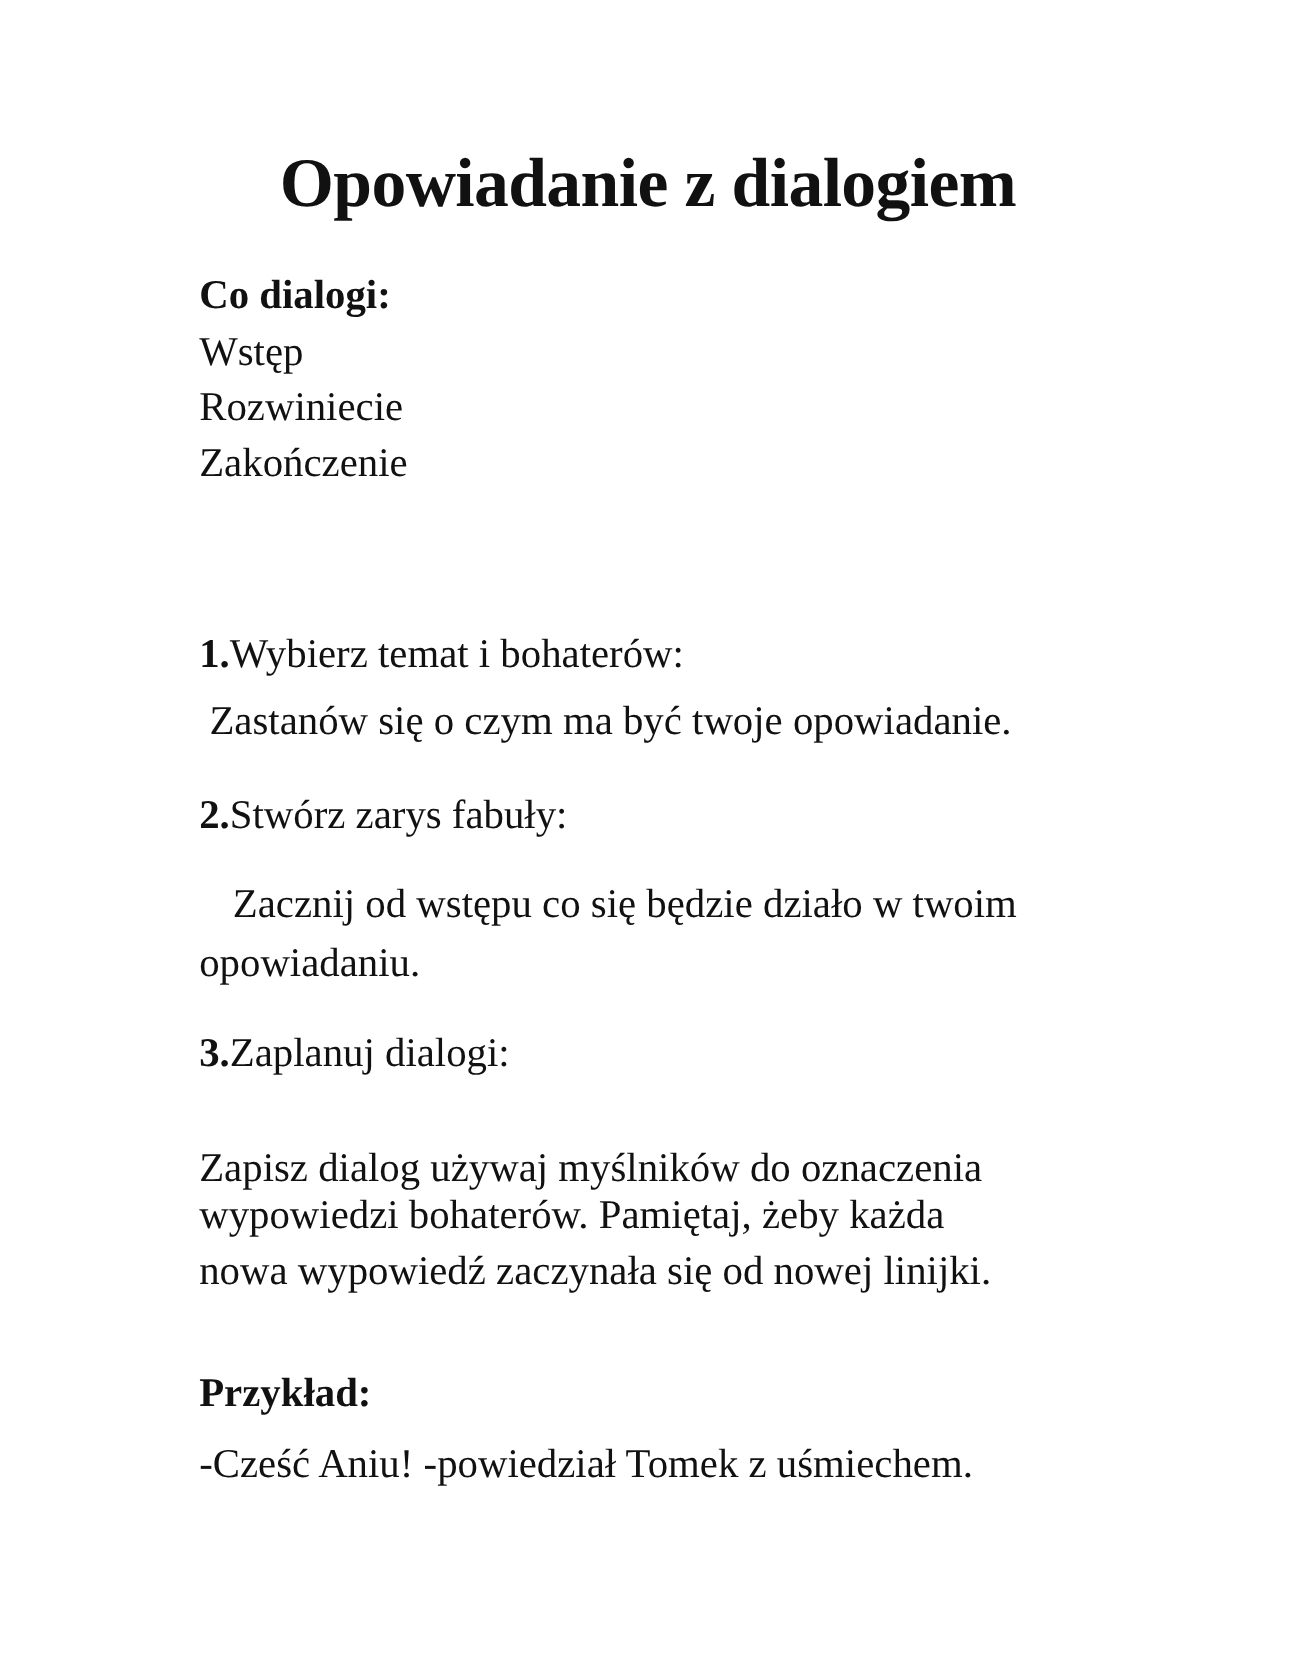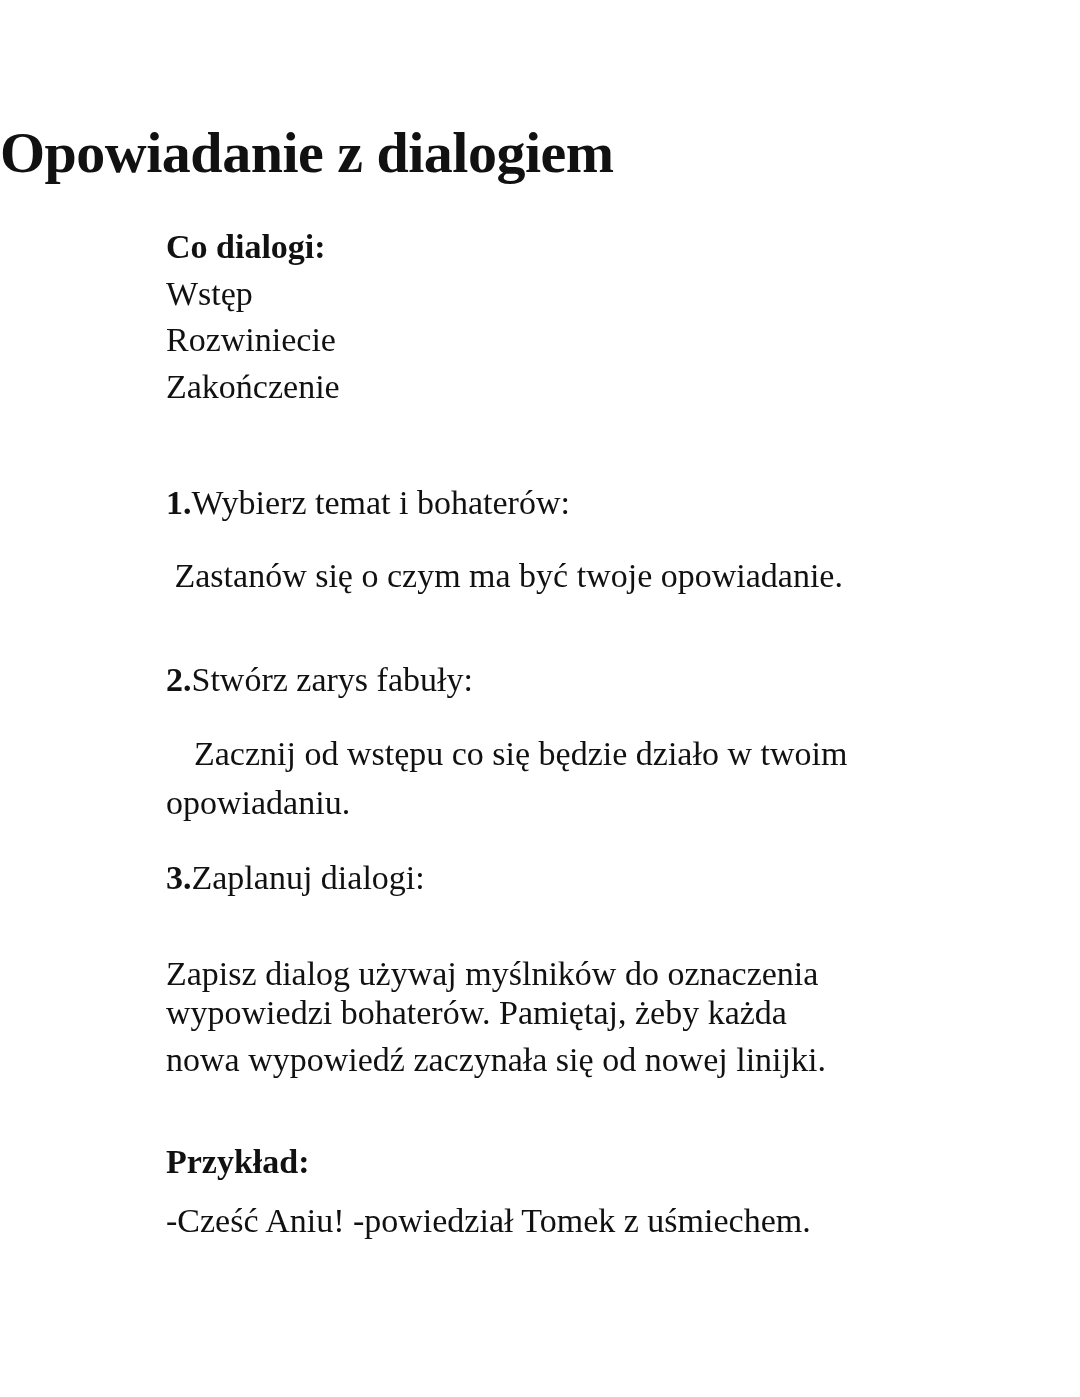--- a/index.html
+++ b/index.html
@@ -13,20 +13,21 @@
       position: relative;
       overflow: hidden;
       font-family: "Liberation Serif", "DejaVu Serif", serif;
       color: #111111;
     }
     .title {
       position: absolute;
       left: 0;
       width: 1080px;
       top: 118px;
+      text-align: center;
       font-size: 58px;
       font-weight: bold;
       line-height: 70px;
       margin: 0;
       letter-spacing: -0.5px;
     }
     .line {
       position: absolute;
       left: 166px;
       font-size: 34px;
@@ -42,22 +43,22 @@
 <h1 class="title">Opowiadanie z dialogiem</h1>
 
 <section>
   <p class="line bold" style="top:225px;">Co dialogi:</p>
   <p class="line" style="top:272px;">Wstęp</p>
   <p class="line" style="top:318px;">Rozwiniecie</p>
   <p class="line" style="top:365px;">Zakończenie</p>
 </section>
 
 <section>
-  <p class="line" style="top:481px;"><span class="bold">1.</span><span>Wybierz temat i bohaterów:</span></p>
-  <p class="line" style="top:554px; white-space:pre;"> Zastanów się o czym ma być twoje opowiadanie.</p>
+  <p class="line" style="top:524px;"><span class="bold">1.</span><span>Wybierz temat i bohaterów:</span></p>
+  <p class="line" style="top:580px; white-space:pre;"> Zastanów się o czym ma być twoje opowiadanie.</p>
 </section>
 
 <section>
   <p class="line" style="top:658px;text-align:center;"><span class="bold">2.</span><span>Stwórz zarys fabuły:</span></p>
   <p class="line" style="top:732px;margin-left:28px;">Zacznij od wstępu co się będzie działo w twoim</p>
   <p class="line" style="top:781px;">opowiadaniu.</p>
 </section>
 
 <section>
   <p class="line" style="top:856px;"><span class="bold">3.</span><span>Zaplanuj dialogi:</span></p>

